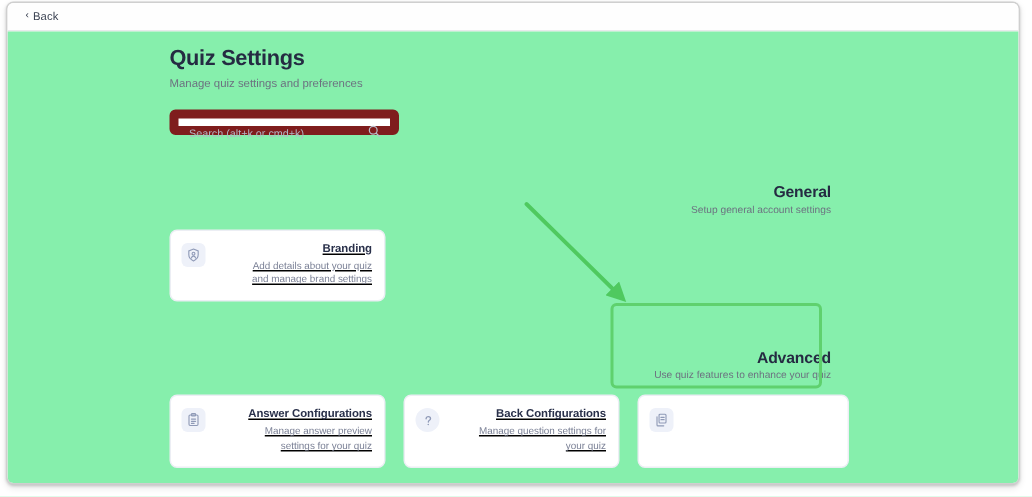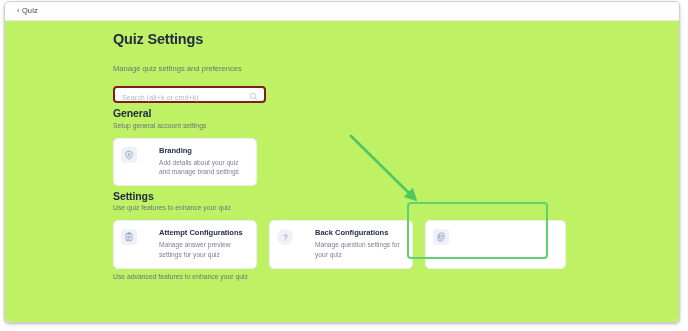--- a/index.html
+++ b/index.html
@@ -58,21 +58,21 @@
     line-height: 1;
   }
 
   
   #content {
     position: absolute;
     left: 0;
     top: 19px;
     right: 0;
     bottom: 0;
-    background: #bef264;
+    background: #86efac;
     overflow: hidden;
   }
   #inner {
     position: absolute;
     left: 108px;
     top: 10px;
     width: 441px;
   }
 
   
@@ -80,31 +80,31 @@
     font-size: 14.5px;
     font-weight: bold;
     color: #252b42;
     letter-spacing: -0.2px;
     margin: 0;
     line-height: 1.2;
   }
   .page-sub {
     font-size: 7.6px;
     color: #6c7280;
-    margin: 16px 0 0 0;
+    margin: 3px 0 0 0;
     line-height: 1.3;
   }
 
   
   .search-wrap {
     position: relative;
     margin-top: 12px;
     width: 153px;
     height: 17px;
-    border: 2px solid #7f1d1d;
+    border: 6px solid #7f1d1d;
     border-radius: 4px;
     background: #ffffff;
     box-sizing: border-box;
   }
   .search-input-fake {
     position: absolute;
     left: 7px;
     top: 4.5px;
     font-size: 7.2px;
     color: #b3b7c6;
@@ -114,21 +114,21 @@
     position: absolute;
     right: 6px;
     top: 4px;
     width: 9px;
     height: 9px;
     color: #b9bdca;
   }
   .search-icon svg { display: block; }
 
   
-  .section { margin-top: 4px; }
+  .section { margin-top: 32px; text-align: right; }
   .section-title {
     font-size: 10.5px;
     font-weight: bold;
     color: #252b42;
     margin: 0;
     letter-spacing: -0.1px;
     line-height: 1.2;
   }
   .section-sub {
     font-size: 6.8px;
@@ -150,20 +150,21 @@
     border: 1px solid #eceef4;
     border-radius: 5px;
     background: #ffffff;
     box-sizing: border-box;
     padding: 7px 8px 8px 7px;
     display: flex;
     gap: 22px;
     align-items: flex-start;
     min-height: 42px;
     cursor: pointer;
+    text-decoration: underline;
   }
   .card-icon {
     flex: 0 0 auto;
     width: 16px;
     height: 16px;
     border-radius: 4px;
     background: #eef1f9;
     display: flex;
     align-items: center;
     justify-content: center;
@@ -211,21 +212,21 @@
   }
 </style>
 </head>
 <body>
 
 <div id="app-shell">
 
   <div id="topbar">
     <div id="back-link">
       <span class="chev">‹</span>
-      <span>Quiz</span>
+      <span>Back</span>
     </div>
   </div>
 
   <div id="content">
     <div id="inner">
 
       <h1 class="page-title">Quiz Settings</h1>
       <p class="page-sub">Manage quiz settings and preferences</p>
 
       <div class="search-wrap">
@@ -252,36 +253,36 @@
             </span>
             <div class="card-body">
               <p class="card-title">Branding</p>
               <p class="card-desc">Add details about your quiz and manage brand settings</p>
             </div>
           </div>
         </div>
       </div>
 
       <div class="section">
-        <h2 class="section-title">Settings</h2>
+        <h2 class="section-title">Advanced</h2>
         <p class="section-sub">Use quiz features to enhance your quiz</p>
         <div class="card-grid">
 
           <div class="card">
             <span class="card-icon">
               <svg viewBox="0 0 16 16" width="10" height="10" fill="none" stroke="currentColor" stroke-width="1.2">
                 <rect x="3.2" y="2.6" width="9.6" height="11.2" rx="1.2"></rect>
                 <rect x="5.8" y="1.2" width="4.4" height="2.4" rx="0.8"></rect>
                 <line x1="5.8" y1="7" x2="10.2" y2="7" stroke-linecap="round"></line>
                 <line x1="5.8" y1="9.4" x2="10.2" y2="9.4" stroke-linecap="round"></line>
                 <line x1="5.8" y1="11.6" x2="8.6" y2="11.6" stroke-linecap="round"></line>
               </svg>
             </span>
             <div class="card-body">
-              <p class="card-title">Attempt Configurations</p>
+              <p class="card-title">Answer Configurations</p>
               <p class="card-desc">Manage answer preview settings for your quiz</p>
             </div>
           </div>
 
           <div class="card">
             <span class="card-icon" style="border-radius:50%">
               <svg viewBox="0 0 16 16" width="11" height="11" fill="none" stroke="currentColor" stroke-width="1.3">
                 <path d="M5.9 6.1c0-1.2 1-2.1 2.2-2.1s2.1.9 2.1 2c0 1.6-2.1 1.6-2.1 3.2" stroke-linecap="round"></path>
                 <circle cx="8" cy="11.6" r="0.75" fill="currentColor" stroke="none"></circle>
               </svg>

